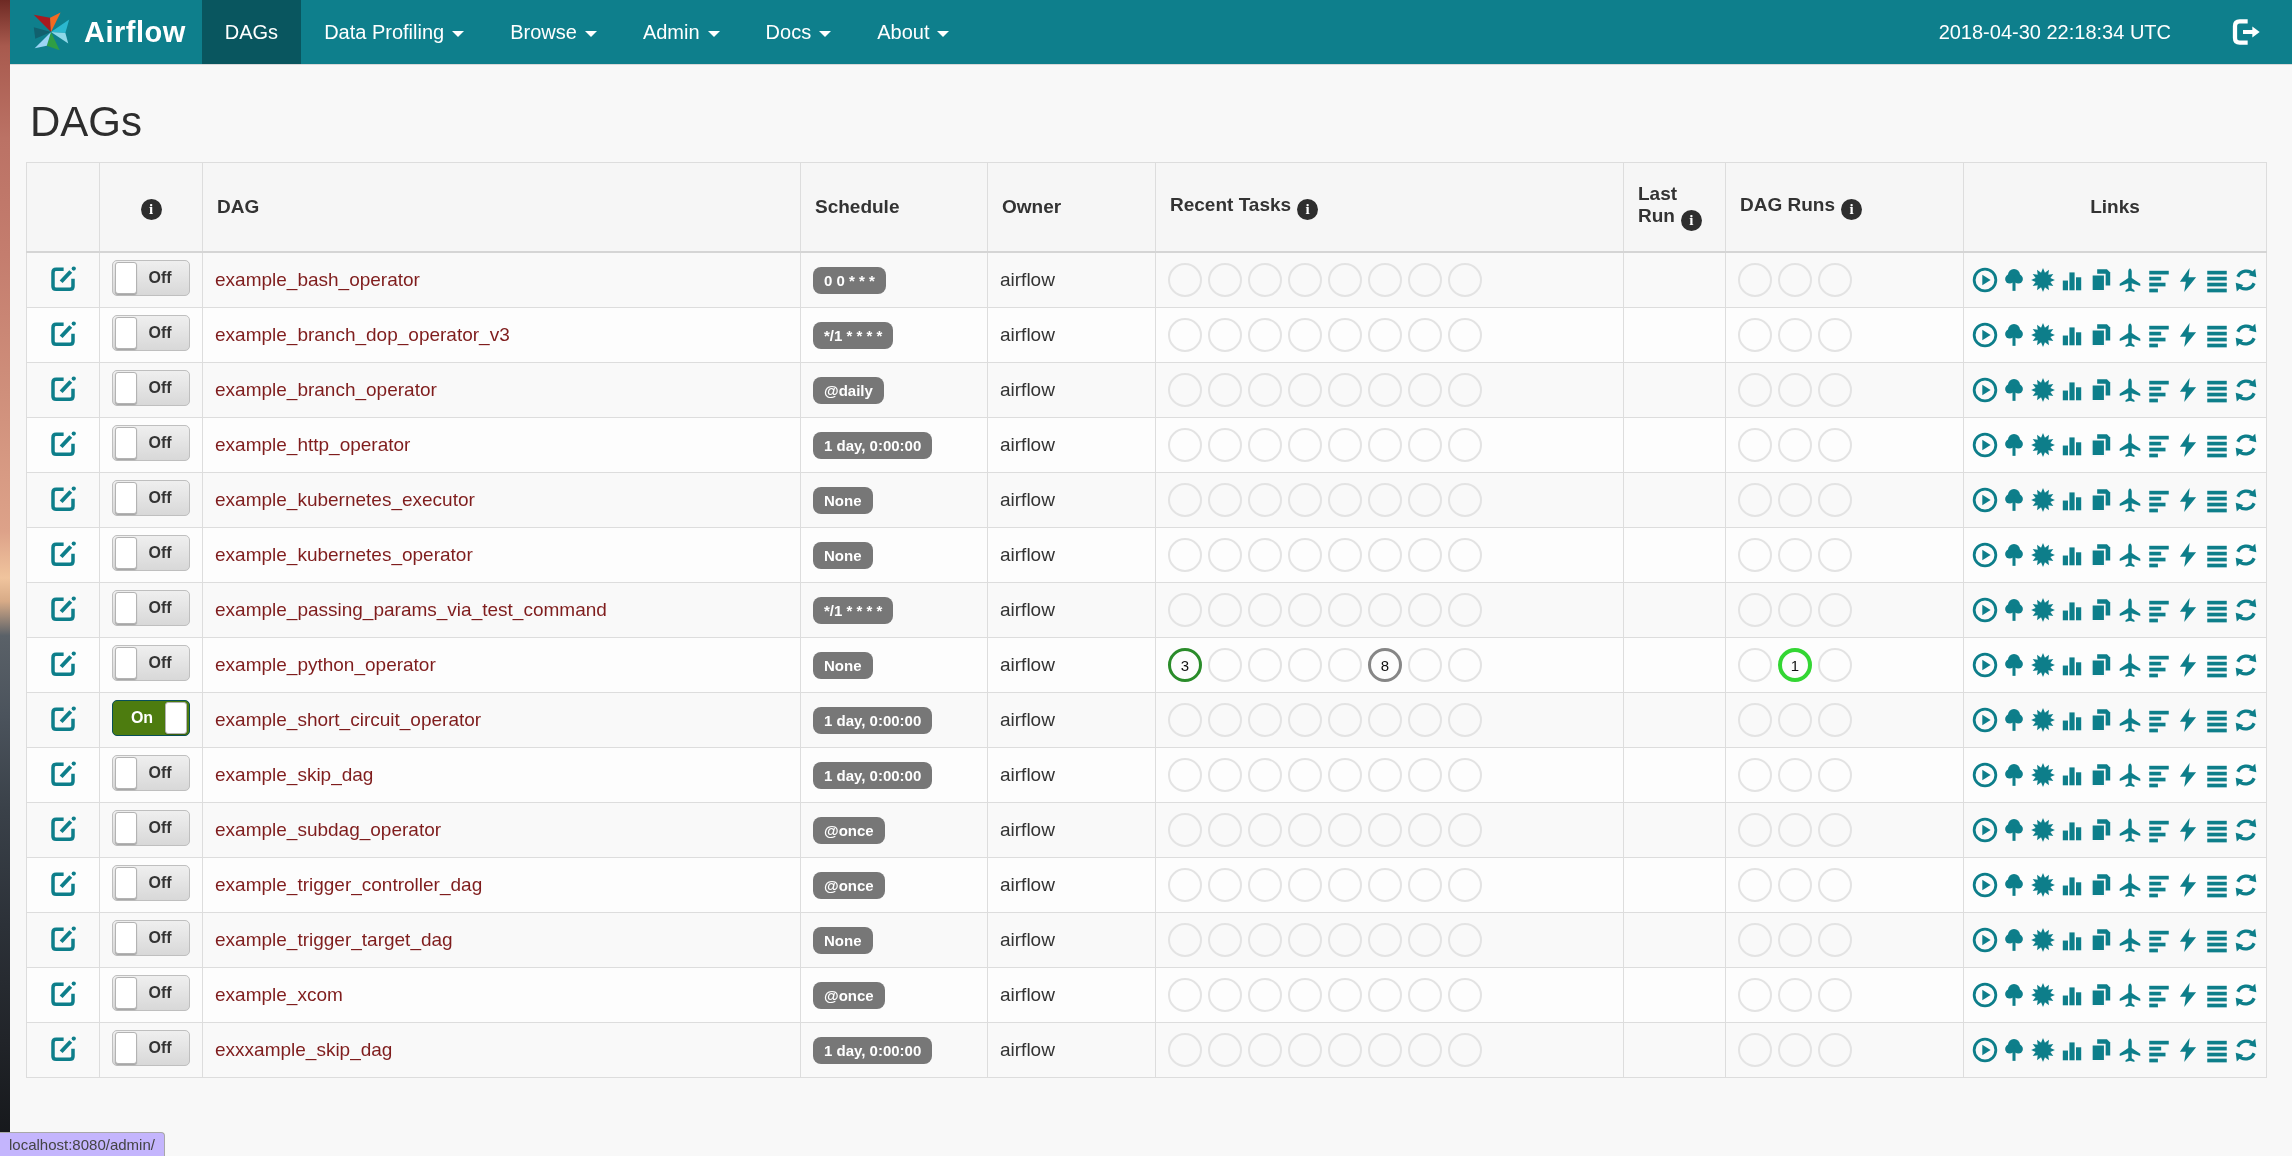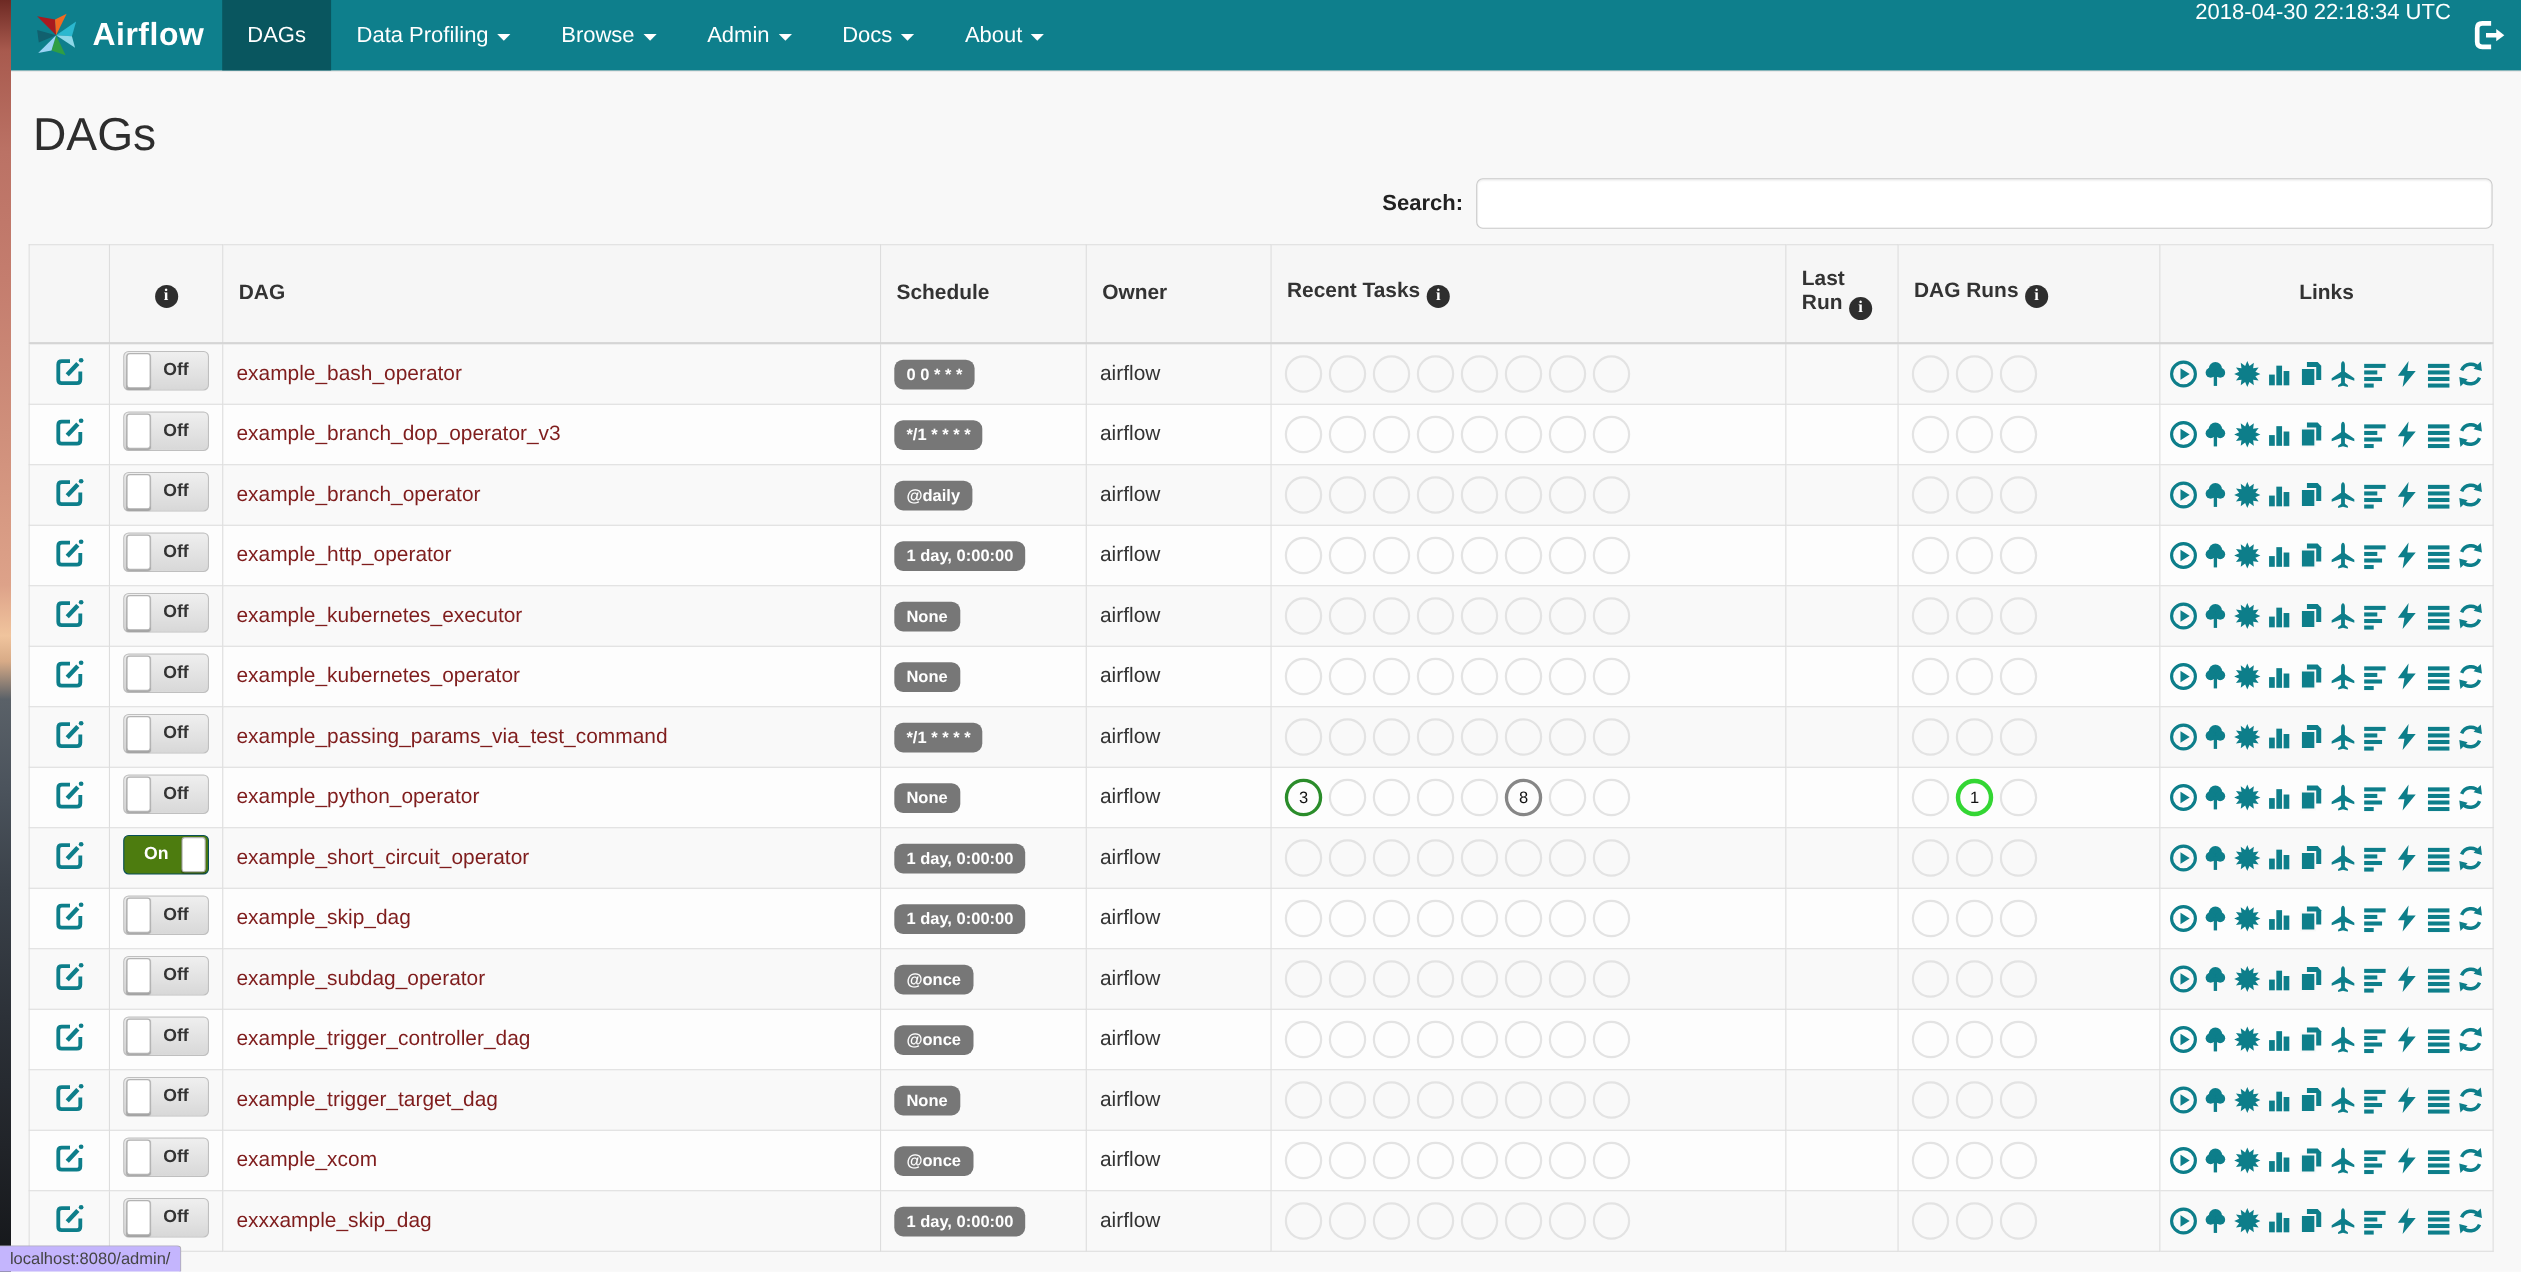--- a/index.html
+++ b/index.html
@@ -15,21 +15,21 @@
   .navbar{height:64px;background:#0e7f8c;display:flex;align-items:stretch;
     box-shadow:0 1px 0 rgba(0,0,0,.12);}
   .brand{display:flex;align-items:center;gap:10px;padding:0 16px 0 18px;}
   .brand-text{color:#fff;font-size:29px;font-weight:bold;letter-spacing:.5px;}
   .nav-items{display:flex;align-items:stretch;}
   .nav-item{display:flex;align-items:center;gap:8px;padding:0 23px;color:#fff;
     font-size:20px;cursor:pointer;}
   .nav-item.active{background:#09565f;}
   .caret{width:0;height:0;border-left:6px solid transparent;border-right:6px solid transparent;
     border-top:6px solid #fff;display:inline-block;margin-top:3px;}
-  .nav-right{margin-left:auto;display:flex;gap:18px;padding-right:14px;}
+  .nav-right{margin-left:auto;display:flex;align-items:center;gap:58px;padding-right:31px;}
   .clock{color:#fff;font-size:20px;}
   .logout{display:flex;align-items:center;cursor:pointer;}
 
   
   .content{padding:0 26px 0 16px;}
   h1.page-title{font-size:42px;font-weight:500;color:#2d2d2d;margin:34px 0 16px 4px;}
   .search-row{display:flex;justify-content:flex-end;align-items:center;margin:0 0 14px 0;}
   .search-label{font-size:20px;font-weight:bold;margin-right:12px;color:#222;}
   .search-input{width:924px;height:46px;box-sizing:border-box;border:1px solid #c9c9c9;
     border-radius:6px;background:#fff;font-size:20px;padding:0 14px;outline:none;
@@ -209,24 +209,20 @@
         <svg width="32" height="32" viewBox="0 0 24 24" style="color:#fff">
             <use href="#i-sign-out"></use>
           </svg>
       </span>
     </div>
   </div>
 
   <div class="content">
     <h1 class="page-title">DAGs</h1>
 
-    <div class="search-row">
-      <span class="search-label">Search:</span>
-      <input class="search-input" type="text" value="" style="">
-    </div>
 
     <table class="dag-table">
       <colgroup>
         <col class="c0">
           <col class="c1">
           <col class="c2">
           <col class="c3">
           <col class="c4">
         <col class="c5">
           <col class="c6">

